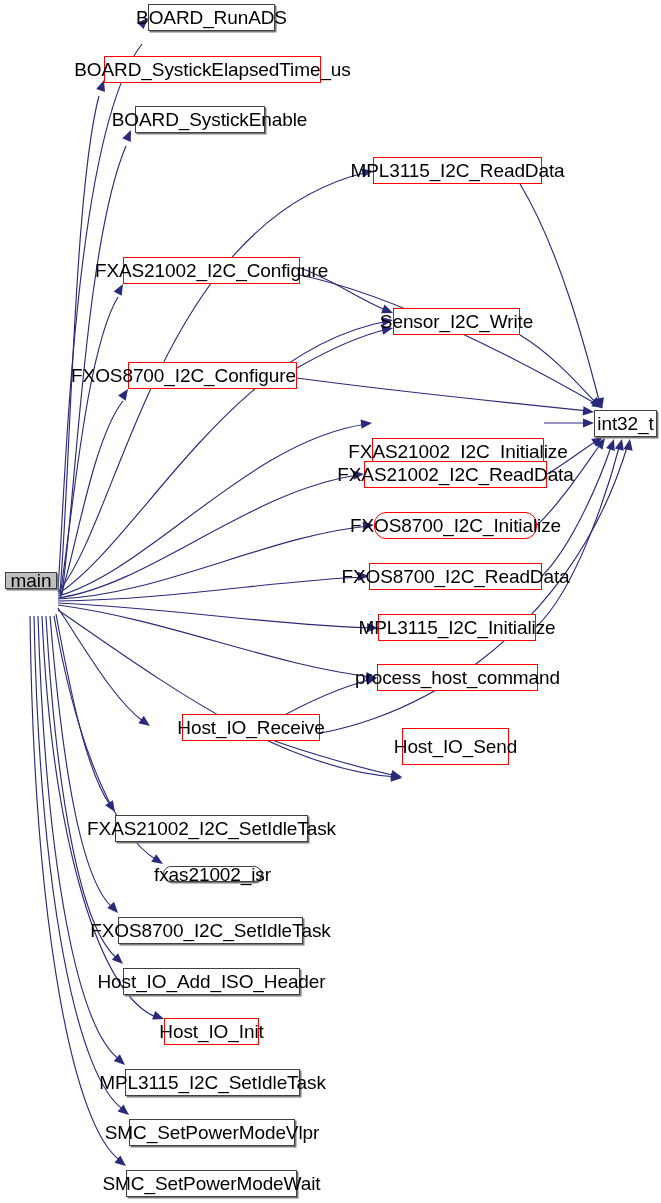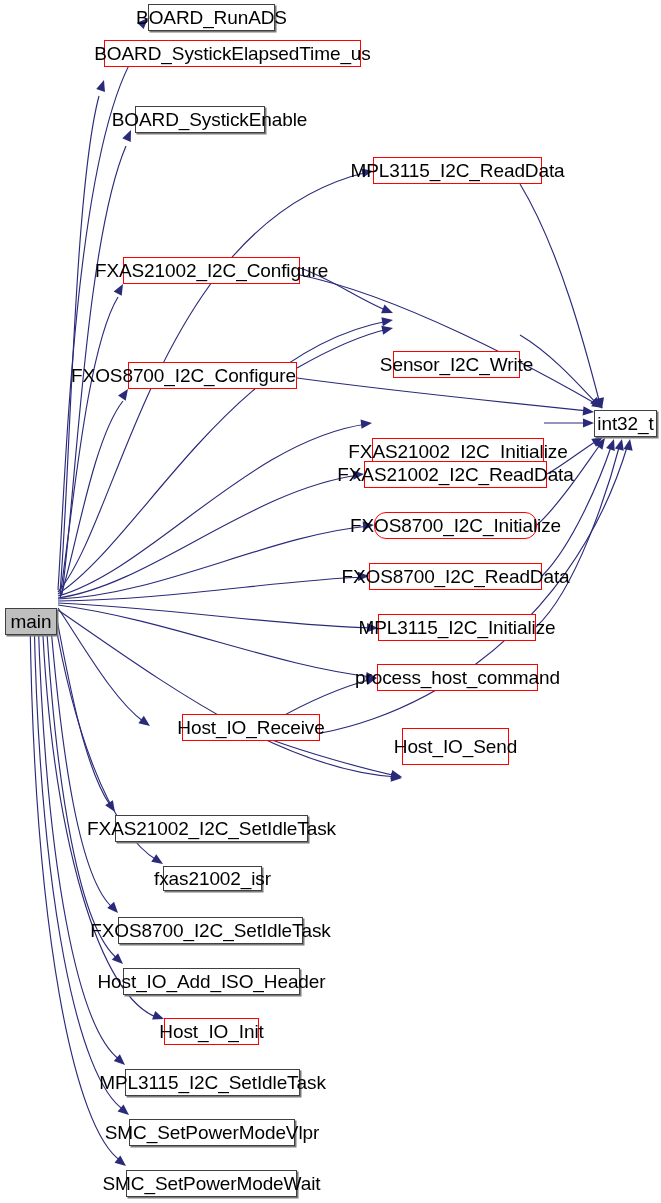--- a/index.html
+++ b/index.html
@@ -142,33 +142,33 @@
         <polygon points="0,0 -11,-4.6 -11,4.6" class="arrow-head" transform="translate(622,439) rotate(-76)"></polygon>
         <polygon points="0,0 -11,-4.6 -11,4.6" class="arrow-head" transform="translate(377,678) rotate(-14)"></polygon>
         <polygon points="0,0 -11,-4.6 -11,4.6" class="arrow-head" transform="translate(402,777) rotate(13)"></polygon>
         <polygon points="0,0 -11,-4.6 -11,4.6" class="arrow-head" transform="translate(630,439) rotate(-80)"></polygon>
       </g>
   </svg>
   <div id="nodes-layer">
       <div class="node-box kind-normal" style="left: 148px; top: 4px; width: 127px; height: 27px;">
         <span class="node-label">BOARD_RunADS</span>
       </div>
-      <div class="node-box kind-red" style="left: 104px; top: 40px; width: 257px; height: 27px;">
+      <div class="node-box kind-red" style="left: 104px; top: 56px; width: 217px; height: 27px;">
         <span class="node-label">BOARD_SystickElapsedTime_us</span>
       </div>
       <div class="node-box kind-normal" style="left: 135px; top: 106px; width: 130px; height: 27px; padding-left: 19px;">
         <span class="node-label">BOARD_SystickEnable</span>
       </div>
       <div class="node-box kind-red" style="left: 373px; top: 157px; width: 169px; height: 27px;">
         <span class="node-label">MPL3115_I2C_ReadData</span>
       </div>
       <div class="node-box kind-red" style="left: 123px; top: 257px; width: 177px; height: 27px;">
         <span class="node-label">FXAS21002_I2C_Configure</span>
       </div>
-      <div class="node-box kind-red" style="left: 393px; top: 308px; width: 127px; height: 27px; margin-top: 43px;">
+      <div class="node-box kind-red" style="left: 393px; top: 308px; width: 127px; height: 27px;">
         <span class="node-label">Sensor_I2C_Write</span>
       </div>
       <div class="node-box kind-red" style="left: 128px; top: 362px; width: 169px; height: 27px; justify-content: flex-end;">
         <span class="node-label">FXOS8700_I2C_Configure</span>
       </div>
       <div class="node-box kind-red" style="left: 372px; top: 410px; width: 172px; height: 27px; margin-top: 28px;">
         <span class="node-label">FXAS21002_I2C_Initialize</span>
       </div>
       <div class="node-box kind-normal" style="left: 594px; top: 410px; width: 63px; height: 27px;">
         <span class="node-label">int32_t</span>
@@ -178,36 +178,36 @@
       </div>
       <div class="node-box kind-red" style="left: 374px; top: 512px; width: 163px; height: 27px; border-radius: 12px;">
         <span class="node-label">FXOS8700_I2C_Initialize</span>
       </div>
       <div class="node-box kind-red" style="left: 369px; top: 563px; width: 173px; height: 27px;">
         <span class="node-label">FXOS8700_I2C_ReadData</span>
       </div>
       <div class="node-box kind-red" style="left: 378px; top: 614px; width: 158px; height: 27px;">
         <span class="node-label">MPL3115_I2C_Initialize</span>
       </div>
-      <div class="node-box kind-current" style="left: 5px; top: 608px; width: 52px; height: 27px; text-align: right;">
+      <div class="node-box kind-current" style="left: 5px; top: 572px; width: 52px; height: 17px; text-align: right;">
         <span class="node-label">main</span>
       </div>
       <div class="node-box kind-red" style="left: 377px; top: 664px; width: 161px; height: 27px;">
         <span class="node-label">process_host_command</span>
       </div>
       <div class="node-box kind-red" style="left: 150px; top: 714px; width: 138px; height: 27px; margin-left: 32px;">
         <span class="node-label">Host_IO_Receive</span>
       </div>
       <div class="node-box kind-red" style="left: 402px; top: 728px; width: 107px; height: 37px; text-align: right;">
         <span class="node-label">Host_IO_Send</span>
       </div>
       <div class="node-box kind-normal" style="left: 115px; top: 815px; width: 193px; height: 27px;">
         <span class="node-label">FXAS21002_I2C_SetIdleTask</span>
       </div>
-      <div class="node-box kind-normal" style="left: 163px; top: 866px; width: 99px; height: 25px;">
+      <div class="node-box kind-normal" style="left: 163px; top: 866px; width: 99px; height: 16px; border-radius: 8px;">
         <span class="node-label">fxas21002_isr</span>
       </div>
       <div class="node-box kind-normal" style="left: 118px; top: 917px; width: 185px; height: 27px;">
         <span class="node-label">FXOS8700_I2C_SetIdleTask</span>
       </div>
       <div class="node-box kind-normal" style="left: 123px; top: 968px; width: 177px; height: 27px;">
         <span class="node-label">Host_IO_Add_ISO_Header</span>
       </div>
       <div class="node-box kind-red" style="left: 164px; top: 1018px; width: 95px; height: 27px;">
         <span class="node-label">Host_IO_Init</span>

